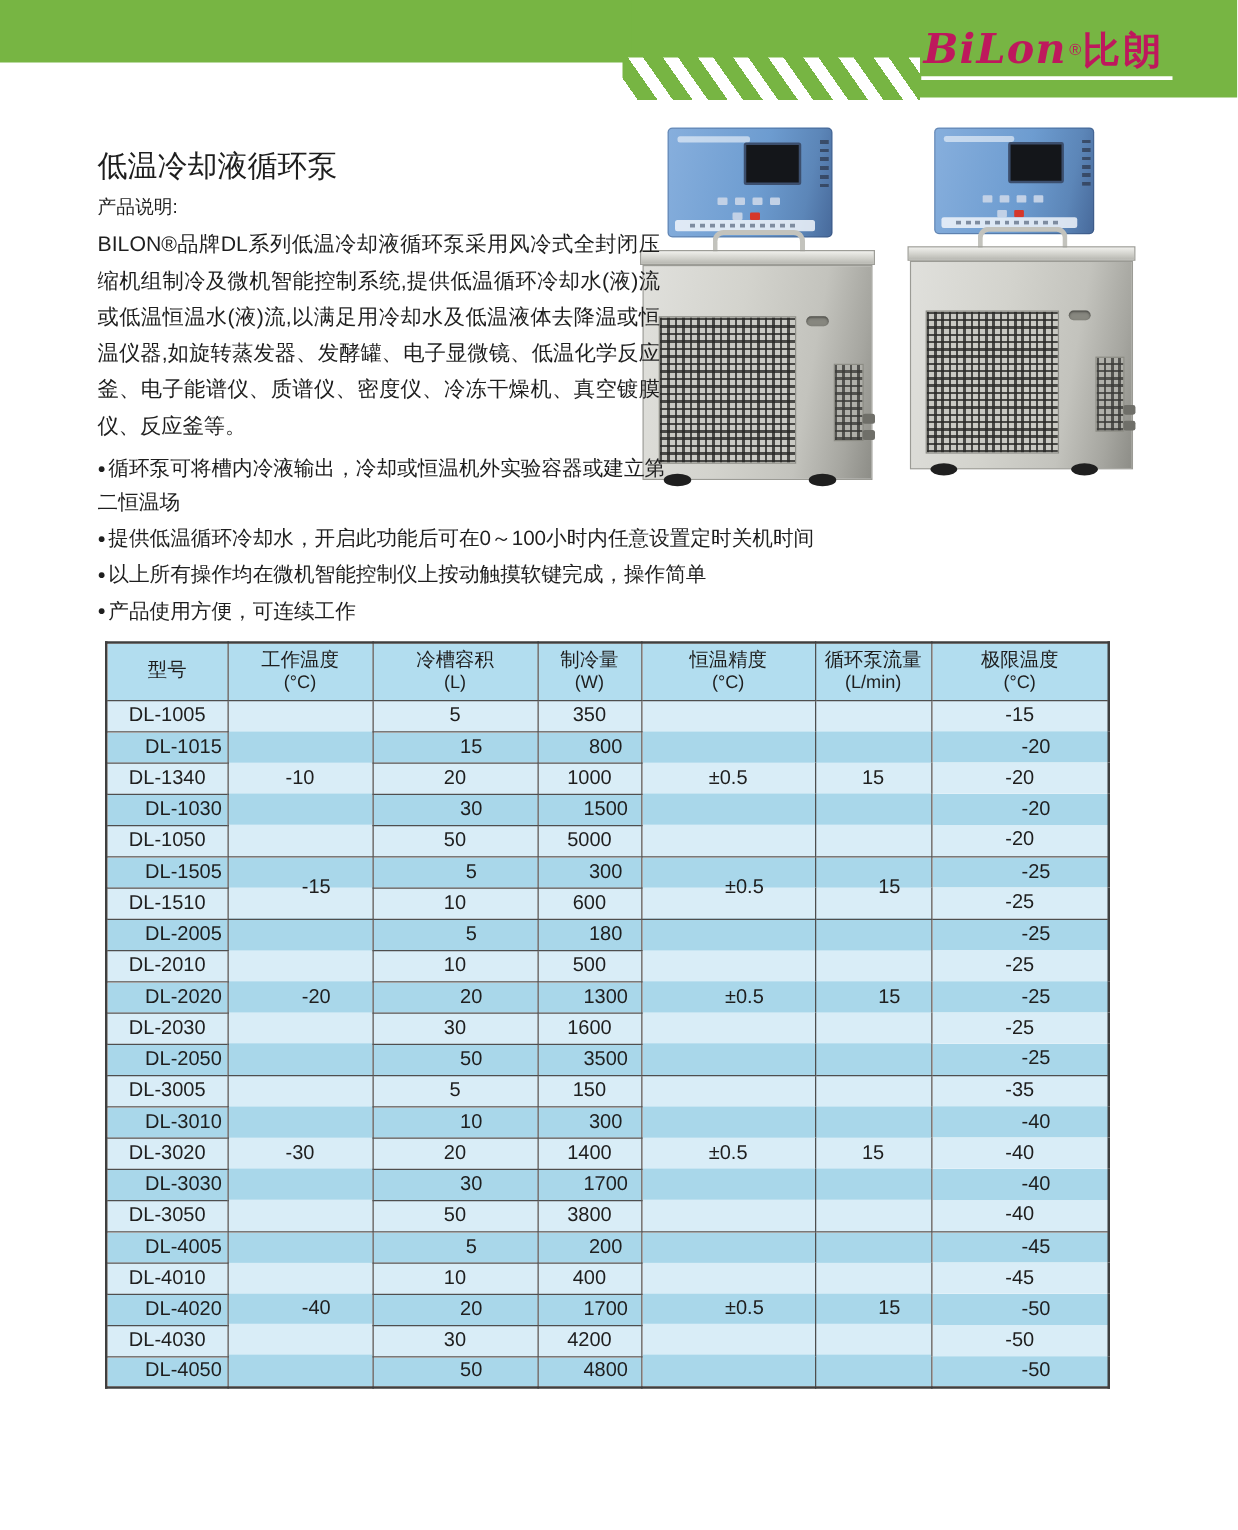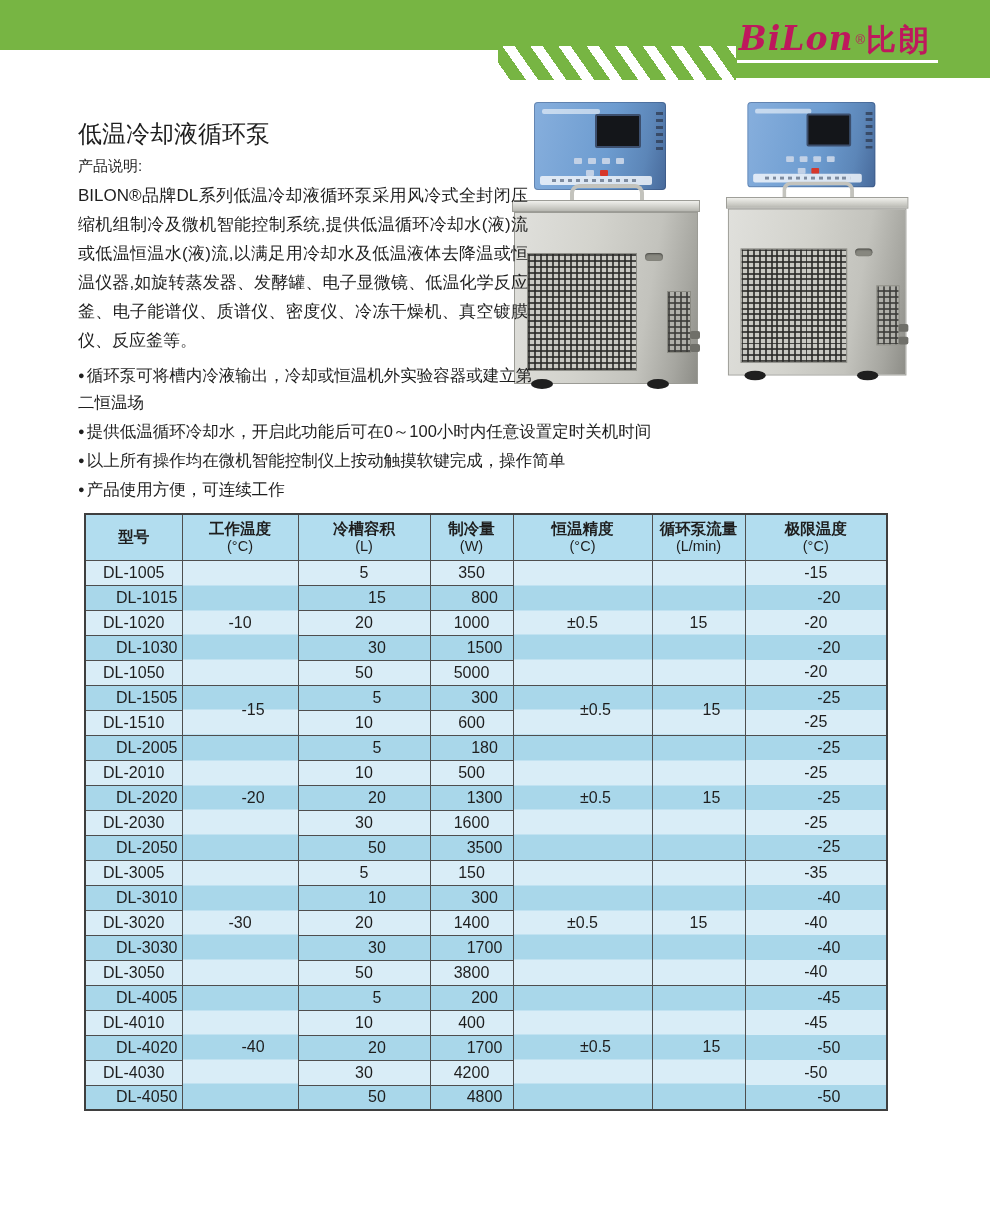--- a/index.html
+++ b/index.html
@@ -73,21 +73,21 @@
   .m-foot{position:absolute;bottom:-6px;width:22px;height:10px;background:#1f1f1f;border-radius:50%;}
   .m-foot.f1{left:16px;}
   .m-foot.f2{right:28px;}
 
   
   .table-wrap{margin:10px 0 0 6px;}
   table.spec{border-collapse:collapse;table-layout:fixed;width:802px;border:2px solid #3f3f3f;}
   table.spec th,table.spec td{border:1.4px solid var(--bline);text-align:center;vertical-align:middle;
     font-size:16px;color:var(--ink);overflow:hidden;}
   table.spec th{background:var(--headbg);height:46px;font-weight:normal;padding:1px 0;}
-  .h-label{font-size:15.5px;line-height:18px;font-weight:bold;}
+  .h-label{font-size:15.5px;line-height:18px;}
   .h-unit{font-size:14.5px;line-height:16px;}
   table.spec td{height:25px;padding:0 2px;}
   tr.rl td{background:var(--rowl);}
   tr.rd td{background:var(--rowd);padding-left:28px;}
   table.spec td.nb{border-bottom-style:hidden;}
   table.spec td.mg.g2b{background:linear-gradient(to bottom,var(--rowd) 0 50%,var(--rowl) 50% 100%);}
   table.spec td.mg.g5a{background:linear-gradient(to bottom,var(--rowl) 0 20%,var(--rowd) 20% 40%,var(--rowl) 40% 60%,var(--rowd) 60% 80%,var(--rowl) 80% 100%);}
   table.spec td.mg.g5b{background:linear-gradient(to bottom,var(--rowd) 0 20%,var(--rowl) 20% 40%,var(--rowd) 40% 60%,var(--rowl) 60% 80%,var(--rowd) 80% 100%);}
 </style>
 </head>
@@ -232,21 +232,21 @@
               <td rowspan="5" class="mg g5a">15</td>
               <td class="nb">-15</td>
             </tr>
             <tr class="rd">
               <td>DL-1015</td>
               <td>15</td>
               <td>800</td>
               <td class="nb">-20</td>
             </tr>
             <tr class="rl">
-              <td>DL-1020</td>
+              <td>DL-1340</td>
               <td>20</td>
               <td>1000</td>
               <td class="nb">-20</td>
             </tr>
             <tr class="rd">
               <td>DL-1030</td>
               <td>30</td>
               <td>1500</td>
               <td class="nb">-20</td>
             </tr>

